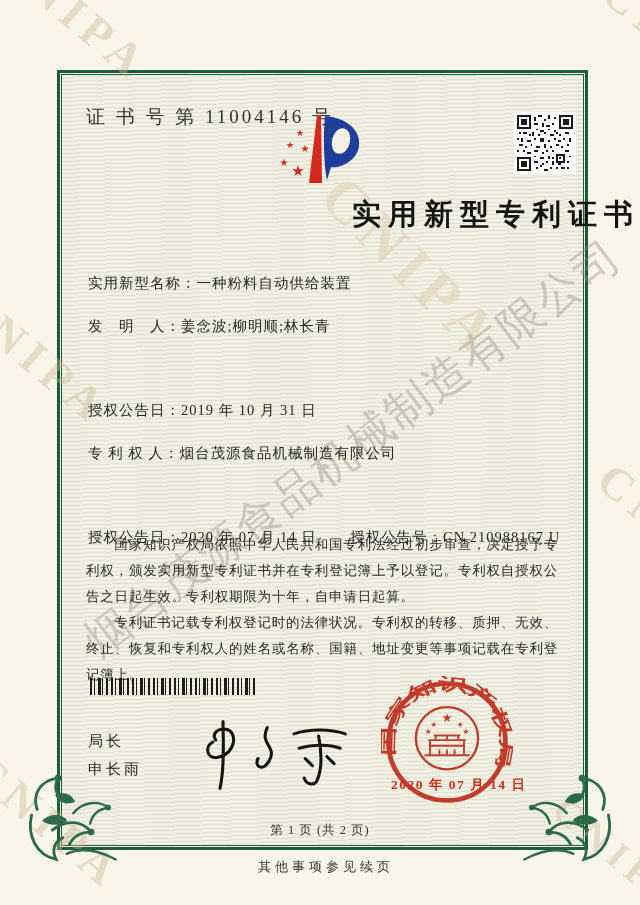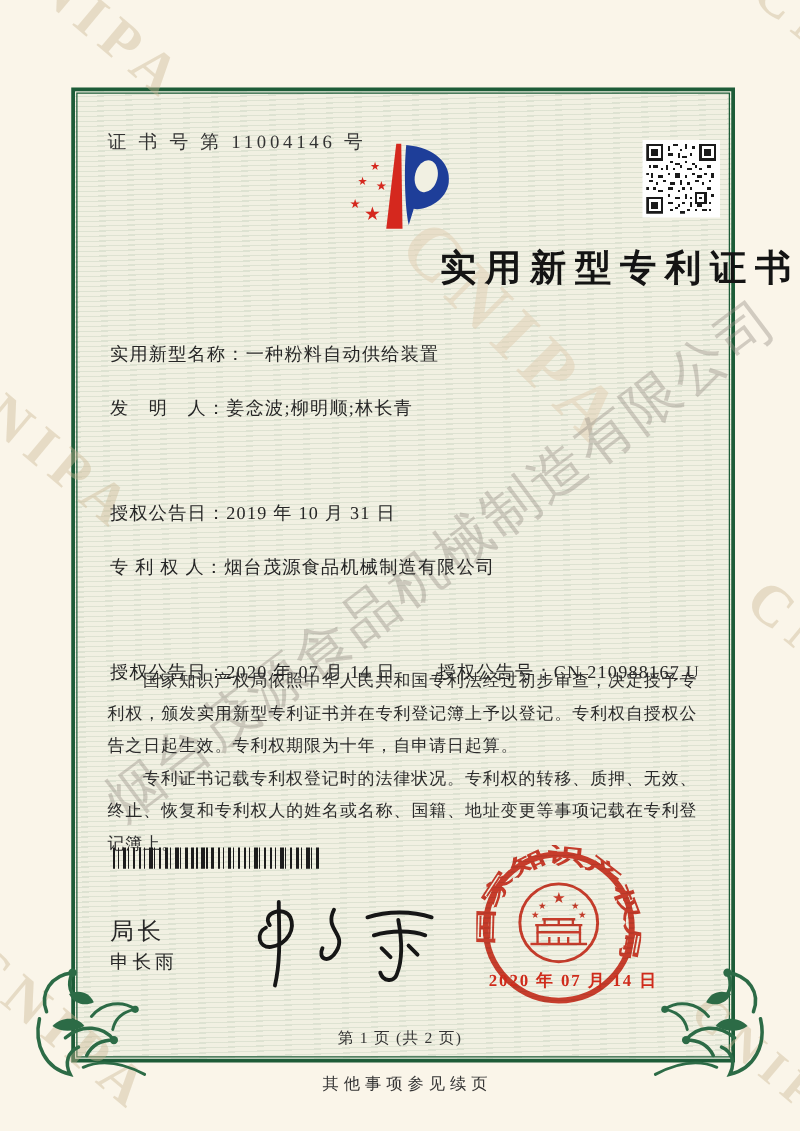--- a/index.html
+++ b/index.html
@@ -27,21 +27,21 @@
     position:absolute;left:57px;top:70px;width:531px;height:780px;z-index:1;
     box-sizing:border-box;border:3px solid #1d5c38;
     background-color:#f1f0e2;
     background-image:repeating-linear-gradient(178deg,rgba(124,158,128,.17) 0 1px,rgba(0,0,0,0) 1px 4px);
   }
   .frame-inner{position:absolute;inset:1px;border:1px solid #1d5c38;}
   .ornament{position:absolute;z-index:3;width:104px;height:104px;}
   .orn-left{left:24px;top:764px;}
   .orn-right{left:512px;top:764px;transform:scaleX(-1);}
   
-  .cert-no{position:absolute;left:86px;top:104px;z-index:3;font-size:15px;letter-spacing:3px;color:#333;}
+  .cert-no{position:absolute;left:86px;top:104px;z-index:3;font-size:19px;letter-spacing:3px;color:#333;}
   .logo{position:absolute;left:276px;top:106px;width:92px;height:82px;z-index:3;}
   .qr{position:absolute;left:514px;top:112px;width:62px;height:62px;z-index:3;background:#fff;padding:3px;box-sizing:border-box;}
   .qr svg{display:block;width:100%;height:100%;}
   .title{
     position:absolute;left:0;right:0;top:195px;z-index:3;text-align:right;
     font-size:29px;font-weight:700;letter-spacing:7px;color:#141414;
   }
   
   .row{position:absolute;left:88px;z-index:3;font-size:14.5px;white-space:nowrap;color:#262626;}
   .flabel{letter-spacing:1px;}
@@ -53,21 +53,21 @@
   .paras p{margin:0;text-indent:2.1em;}
   
   .barcode{position:absolute;left:90px;top:678px;width:166px;height:17px;z-index:3;
     background:repeating-linear-gradient(90deg,
       #1c1c1c 0 2px,rgba(0,0,0,0) 2px 4px,
       #1c1c1c 4px 5px,rgba(0,0,0,0) 5px 8px,
       #1c1c1c 8px 11px,rgba(0,0,0,0) 11px 12px,
       #1c1c1c 12px 13px,rgba(0,0,0,0) 13px 16px,
       #1c1c1c 16px 18px,rgba(0,0,0,0) 18px 21px);}
   
-  .signer-title{position:absolute;left:88px;top:732px;z-index:3;font-size:19px;letter-spacing:3px;}
+  .signer-title{position:absolute;left:88px;top:732px;z-index:3;font-size:15px;letter-spacing:3px;}
   .signer-name{position:absolute;left:88px;top:760px;z-index:3;font-size:15px;letter-spacing:3px;}
   .signature{position:absolute;left:185px;top:714px;width:185px;height:85px;z-index:3;}
   .seal{position:absolute;left:381px;top:676px;width:132px;height:132px;z-index:4;opacity:.92;mix-blend-mode:multiply;}
   .seal svg{width:100%;height:100%;display:block;}
   .seal-date{position:absolute;left:391px;top:776px;z-index:5;font-size:13.5px;letter-spacing:1.5px;
     color:#cf2b1b;font-weight:700;white-space:nowrap;}
   
   .page-indicator{position:absolute;left:0;right:0;top:822px;z-index:3;text-align:center;font-size:12.5px;letter-spacing:1px;color:#333;}
   .continuation{position:absolute;left:0;right:0;top:858px;z-index:3;text-align:center;font-size:13px;letter-spacing:4px;color:#333;margin-left:12px;}
 </style>

